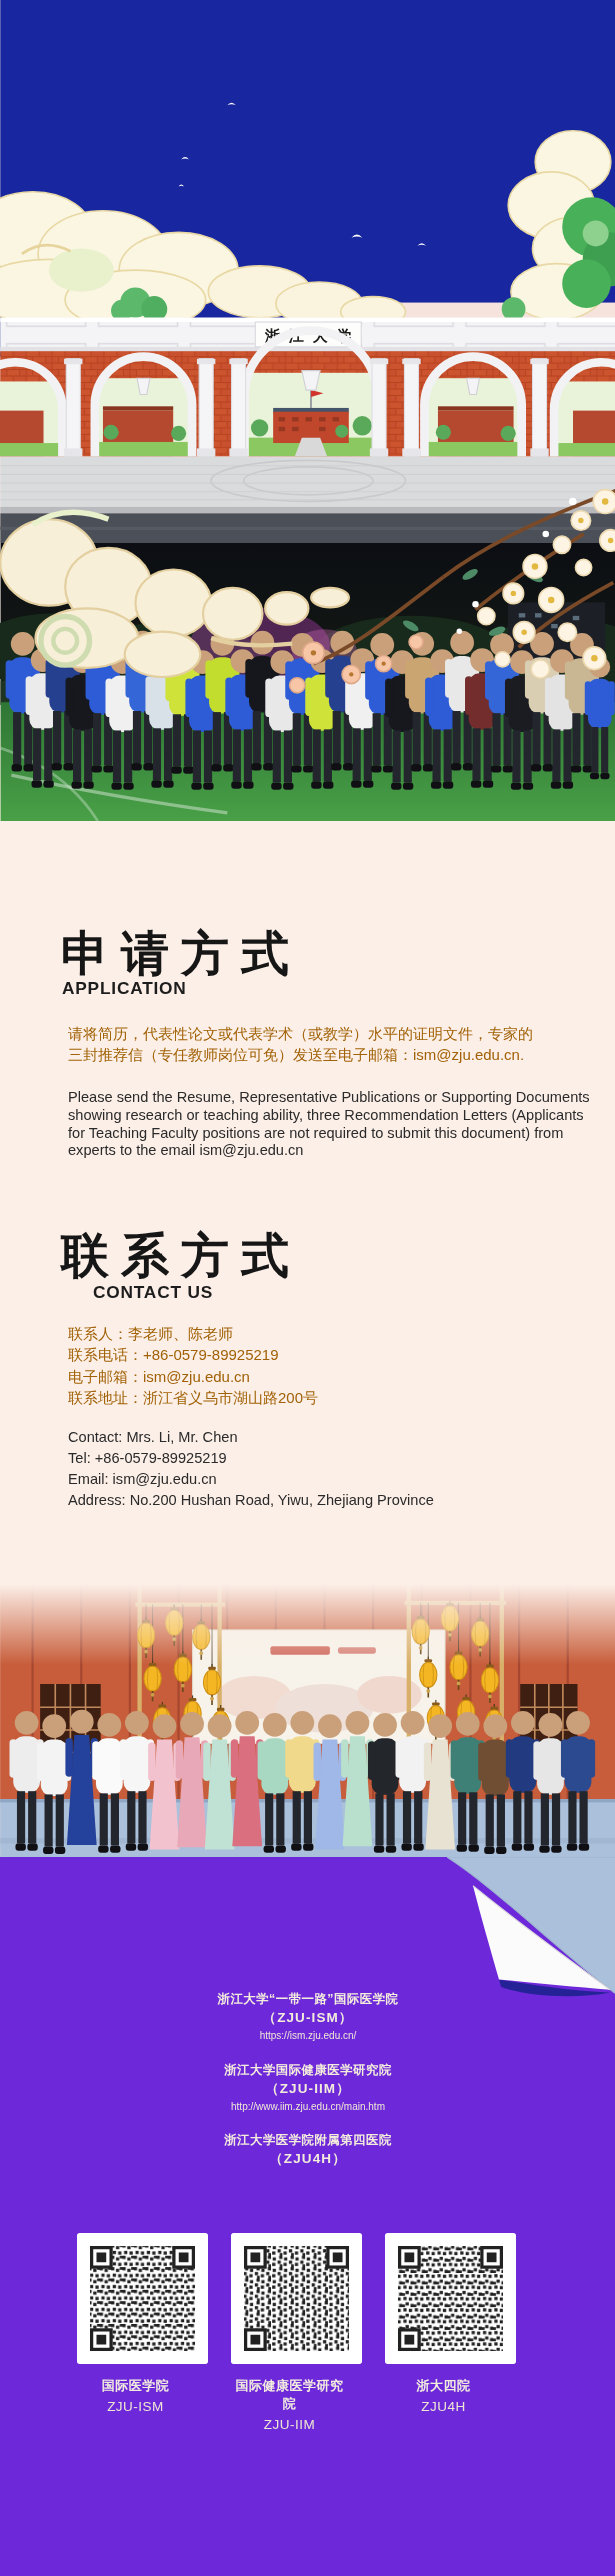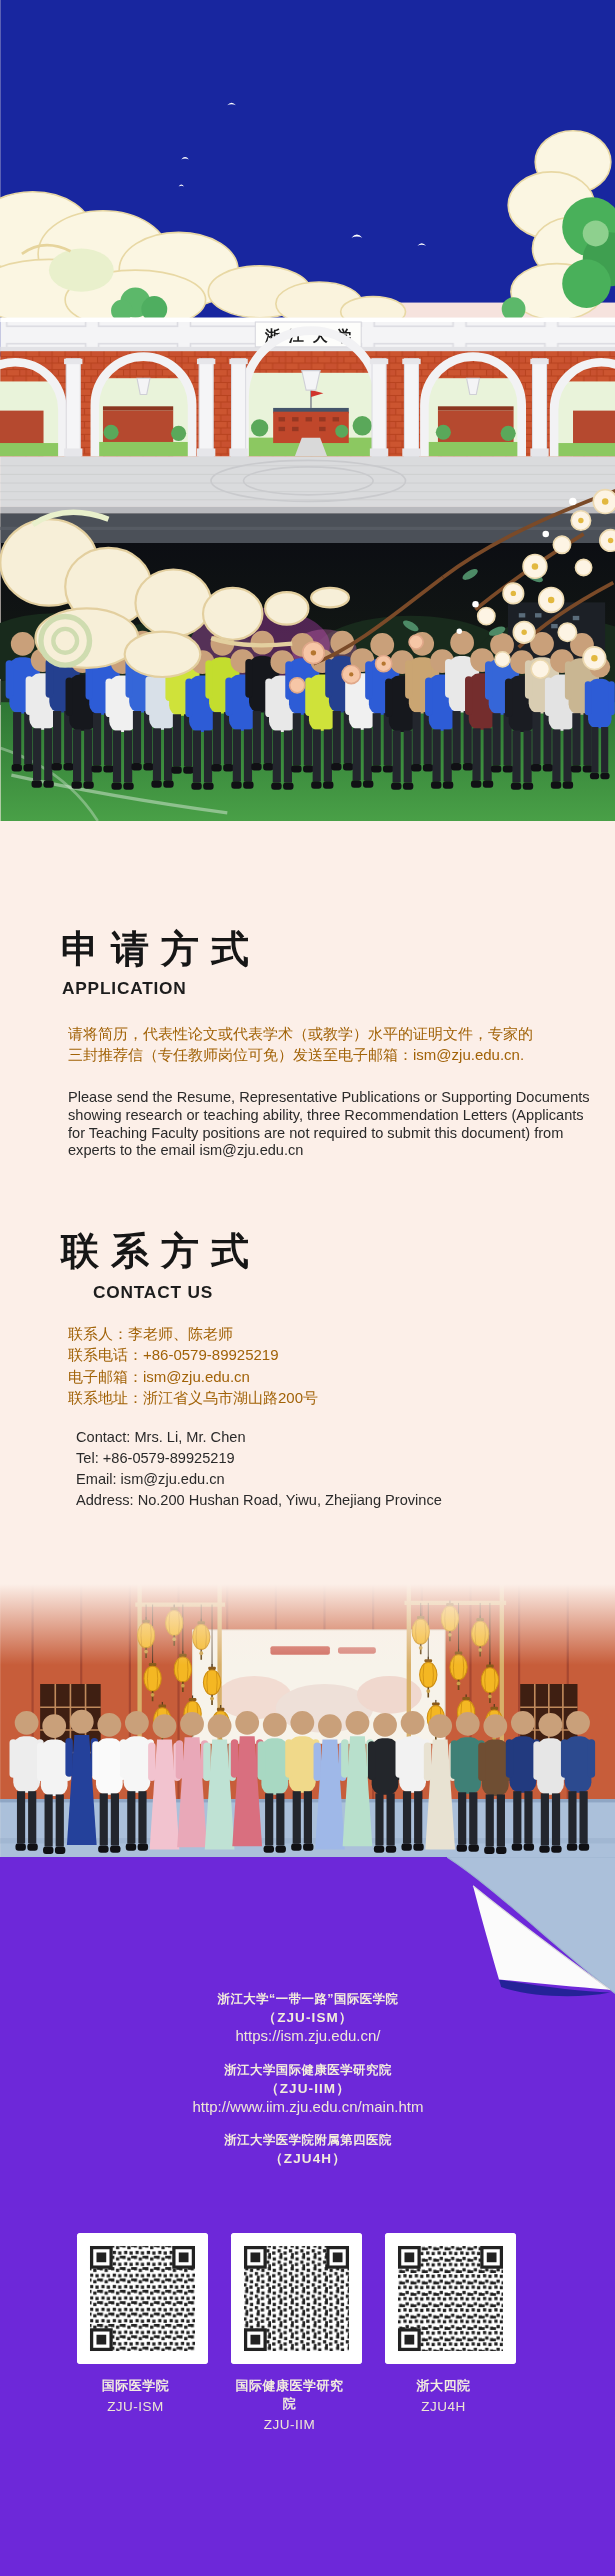--- a/index.html
+++ b/index.html
@@ -9,40 +9,40 @@
   .hero{top:0;height:543px;}
   .photo1{top:543px;height:278px;}
   .cream{top:822px;height:762px;background:#fcefe8;}
   .photo2{top:1584px;height:273px;}
   .footer{top:1857px;height:719px;background:#6d28d9;}
   svg{display:block;}
   .overlay{position:absolute;z-index:5;pointer-events:none;}
   .cloud-scroll{left:0;top:476px;}
   .flowers{right:0;top:469px;}
   
-  .h-cn{position:absolute;left:61px;margin:0;font-size:38px;font-weight:bold;color:#161616;
+  .h-cn{position:absolute;left:61px;margin:0;font-size:48px;font-weight:bold;color:#161616;
         letter-spacing:12px;line-height:1;white-space:nowrap;}
   .h-en{position:absolute;left:62px;font-size:17.3px;font-weight:bold;color:#1d1d1d;letter-spacing:0.8px;}
   .cjk{position:absolute;left:68px;margin:0;font-size:15px;color:#a16207;line-height:1.42;white-space:pre-line;}
   .latin{position:absolute;left:68px;margin:0;font-size:14.6px;color:#2a2a2a;line-height:1.22;white-space:pre-line;}
-  .latin.wide{line-height:1.45;margin-left:8px;}
+  .latin.wide{line-height:1.45;}
   #app-title{top:108px;}  #app-sub{top:156px;}
   #app-cn{top:201px;}     #app-en{top:267px;}
   #con-title{top:410px;}  #con-sub{top:460px;margin-left:31px;}
   #con-cn{top:501px;}     #con-en{top:605px;}
   
   .fade{position:absolute;top:0;left:0;width:100%;height:81px;
         background:linear-gradient(#fcefe8,rgba(252,239,232,0));}
   
   .curl{position:absolute;top:0;right:0;}
   .fgroup{position:absolute;left:0;width:100%;text-align:center;color:#f3ecdc;}
   #fg0{top:132px;} #fg1{top:203px;} #fg2{top:273px;}
   .fname{font-size:12.4px;font-weight:bold;line-height:20px;letter-spacing:0.5px;}
   .fabbr{font-size:13.5px;font-weight:bold;line-height:18px;letter-spacing:1.1px;}
-  .furl{font-size:15px;line-height:18px;}
+  .furl{font-size:10px;line-height:18px;}
   .furl a{color:#efe8d6;text-decoration:none;}
   .qr-row{position:absolute;top:376px;left:77px;display:flex;gap:37px;}
   .qr-col{width:117px;text-align:center;}
   .qr-tile{width:131px;height:131px;background:#ffffff;border-radius:3.2px;}
   .qlab-cn{margin-top:13px;font-size:13px;font-weight:bold;color:#f2ecdf;letter-spacing:0.5px;}
   .qlab-en{margin-top:4.3px;font-size:13.5px;color:#eee6d4;letter-spacing:0.5px;}
   .sign-text{font-size:28px;font-weight:bold;letter-spacing:16px;fill:#1c1c1c;
              font-family:"Liberation Sans","DejaVu Sans",sans-serif;}
 </style>
 </head>

